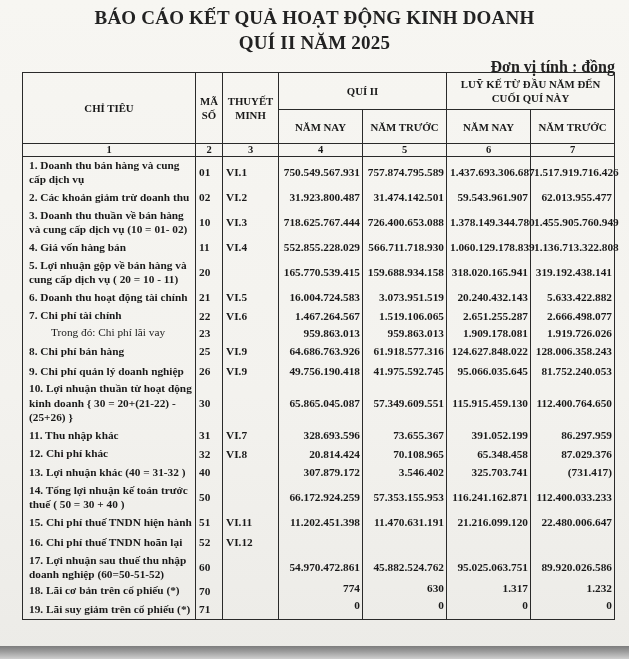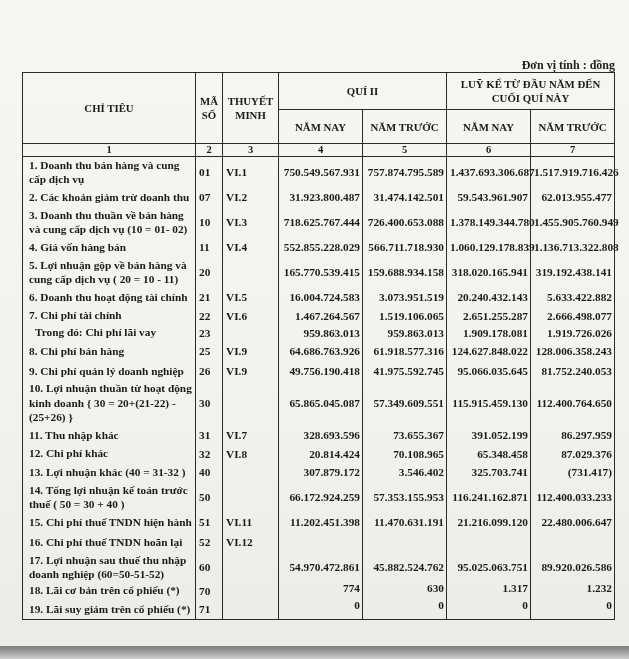--- a/index.html
+++ b/index.html
@@ -4,45 +4,47 @@
 <style>
   html, body { margin:0; padding:0; background:#f4f3ef; }
   body { width:629px; height:659px; position:relative; overflow:hidden;
          font-family:"Liberation Serif", "DejaVu Serif", serif; color:#1a1a1a; }
   .page { position:absolute; left:0; top:0; width:629px; height:659px;
           background:linear-gradient(180deg,#f7f6f2 0%,#f3f2ee 60%,#ecebe7 100%); }
   .title { position:absolute; left:0; width:629px; text-align:center; font-weight:bold;
            font-size:19px; letter-spacing:0.2px; color:#222; }
   .t1 { top:7px; }
   .t2 { top:32px; }
-  .unit { position:absolute; right:14px; top:58px; font-size:12px; font-weight:bold; color:#222; }
+  .unit { position:absolute; right:14px; top:58px; font-size:16px; font-weight:bold; color:#222; }
   table { position:absolute; left:22px; top:72px; border-collapse:collapse; table-layout:fixed;
           width:592px; font-size:11.3px; }
   td, th { border-left:1.3px solid #2a2a2a; border-right:1.3px solid #2a2a2a; padding:0 3px; }
   th { font-weight:bold; border-top:1.3px solid #2a2a2a; border-bottom:1.3px solid #2a2a2a;
        text-align:center; font-size:10.8px; line-height:14px; }
   .outer { border:1.6px solid #2a2a2a; }
   tr.idx td { border-bottom:1.5px solid #2a2a2a; border-top:1.3px solid #2a2a2a; height:12px;
               text-align:center; font-weight:bold; font-size:10.5px; line-height:12px; }
   td.name { font-weight:bold; line-height:14.5px; text-align:left; padding-left:6px; }
-  td.name.plain { font-weight:bold; padding-left:12px; }
+  td.name.plain { font-weight:normal; padding-left:28px; }
   td.code, td.note { text-align:left; font-weight:bold; }
   td.num { text-align:right; font-weight:bold; padding-right:2px; white-space:nowrap; }
   tr.r2 td { height:30px; }
   tr.r1 td { height:20px; }
   tr.r1s td { height:17px; }
   tr.r3 td { height:44px; }
   tr.last td { height:20px; border-bottom:1.6px solid #2a2a2a; }
   .shadow { position:absolute; left:0; top:646px; width:629px; height:13px;
             background:linear-gradient(180deg,#7d7d7d 0%,#9a9a9a 40%,#cfcfcf 100%); }
 </style>
 </head>
 <body>
 
 <div class="page">
+  <div class="title t1">BÁO CÁO KẾT QUẢ HOẠT ĐỘNG KINH DOANH</div>
+  <div class="title t2">QUÍ II NĂM 2025</div>
   <div class="unit">Đơn vị tính : đồng</div>
 
   <table class="outer">
     <colgroup>
       <col style="width:173px">
         <col style="width:27px">
         <col style="width:56px">
       <col style="width:84px">
         <col style="width:84px">
         <col style="width:84px">
@@ -77,21 +79,21 @@
           <td class="name">1. Doanh thu bán hàng và cung cấp dịch vụ</td>
           <td class="code">01</td>
           <td class="note">VI.1</td>
           <td class="num">750.549.567.931</td>
           <td class="num">757.874.795.589</td>
           <td class="num">1.437.693.306.687</td>
           <td class="num">1.517.919.716.426</td>
         </tr>
         <tr class="r1">
           <td class="name">2. Các khoản giảm trừ  doanh thu</td>
-          <td class="code">07</td>
+          <td class="code">02</td>
           <td class="note">VI.2</td>
           <td class="num">31.923.800.487</td>
           <td class="num">31.474.142.501</td>
           <td class="num">59.543.961.907</td>
           <td class="num">62.013.955.477</td>
         </tr>
         <tr class="r2">
           <td class="name">3.  Doanh thu thuần về bán hàng và cung cấp dịch vụ (10 = 01- 02)</td>
           <td class="code">10</td>
           <td class="note">VI.3</td>

